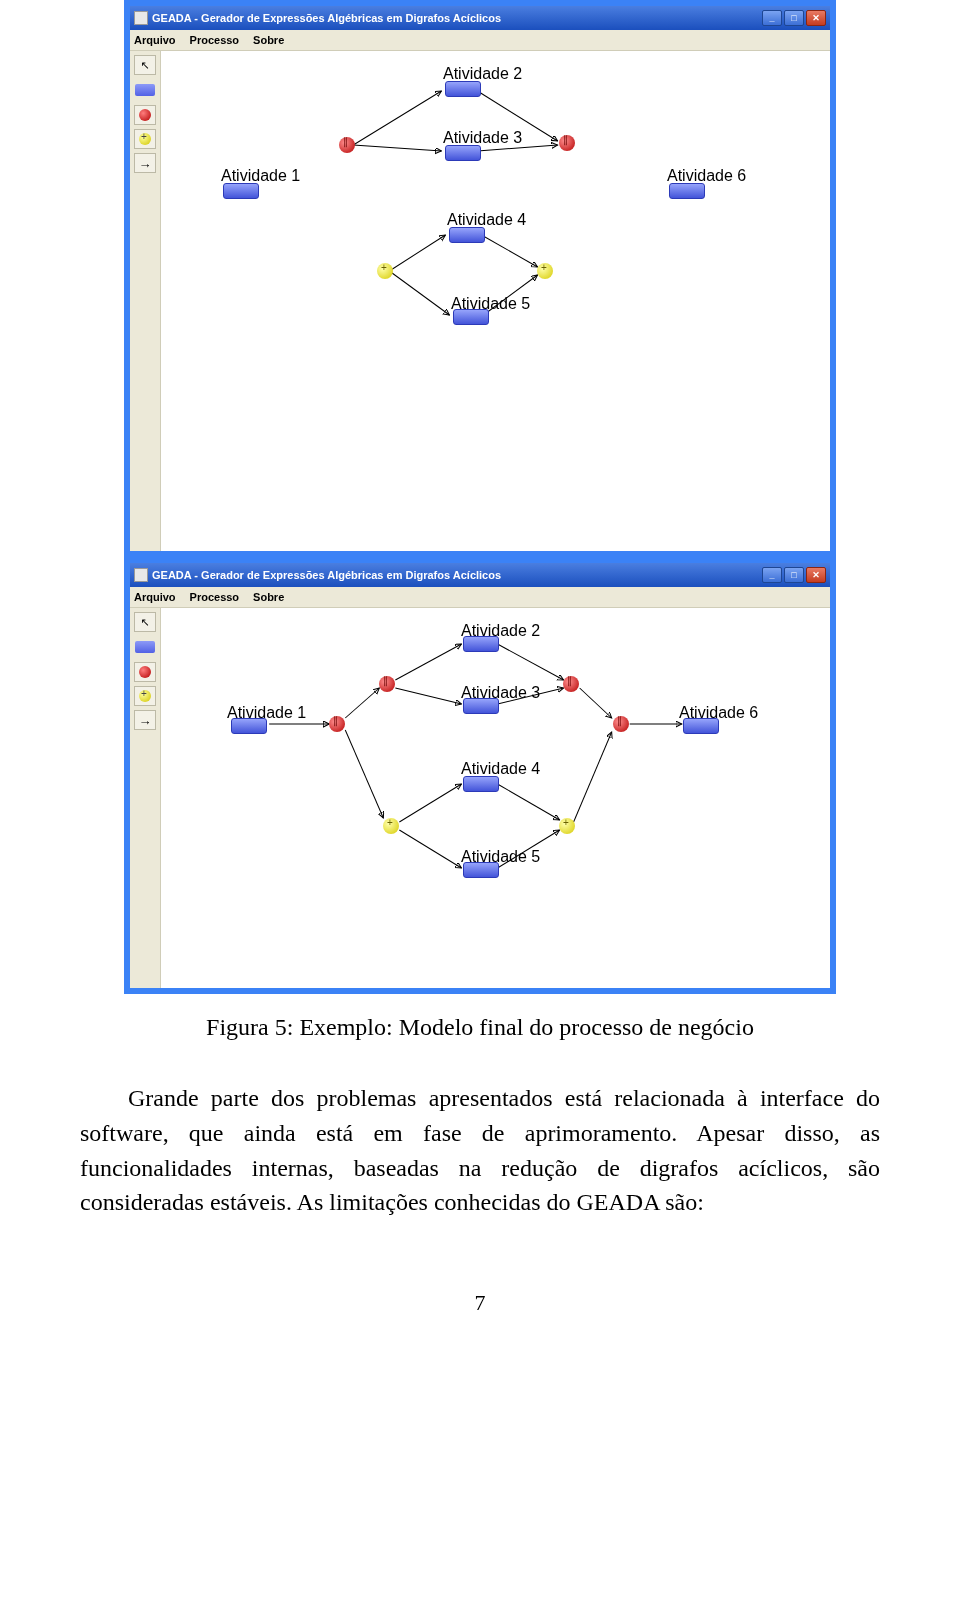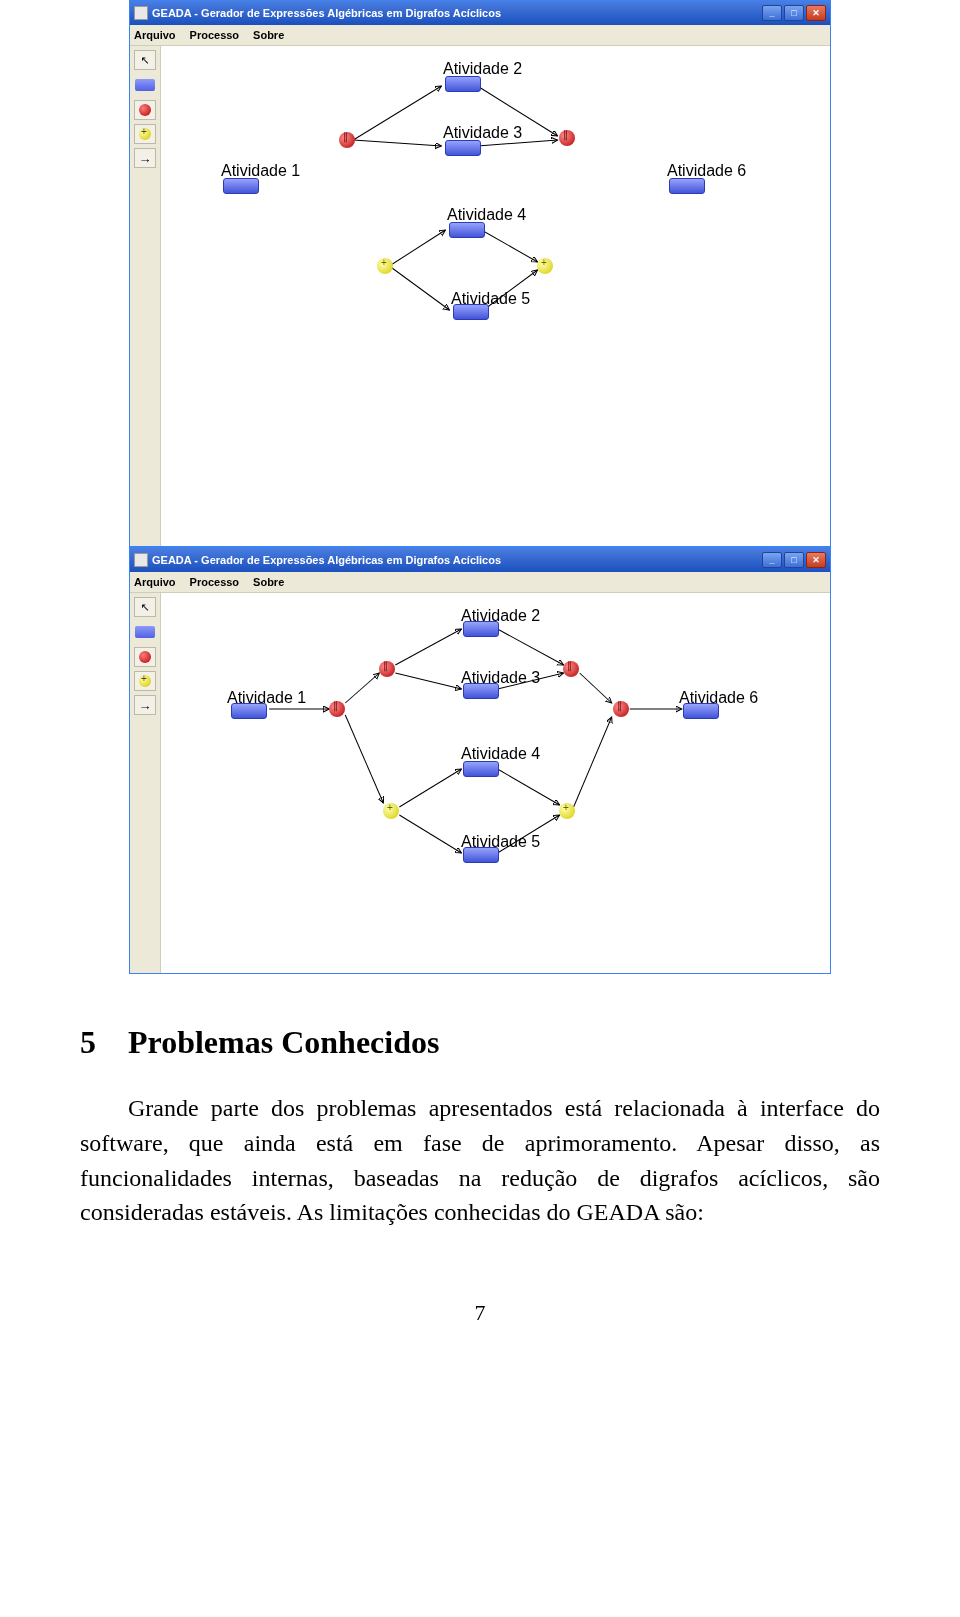--- a/index.html
+++ b/index.html
@@ -36,21 +36,21 @@
   .indent { text-indent: 2em; }
   .page-number {
     text-align: center;
     font-size: 22px;
     margin-top: 70px;
   }
 
   
   .geada-window {
     width: 700px;
-    border: 1px solid #3b82f6;
+    border: 6px solid #3b82f6;
     background: #f6f5f3;
     font-family: "Tahoma", "Arial", sans-serif;
     font-size: 11px;
   }
   .titlebar {
     height: 24px;
     background: linear-gradient(#4a7ee0, #1b4fbd);
     display:flex;
     align-items:center;
     padding: 0 4px;
@@ -307,23 +307,20 @@
           <div class="act-box" style="left:302px; top:254px;"></div>
           <div class="orb yellow" style="left:398px; top:210px;"></div>
 
           <div class="orb red" style="left:452px; top:108px;"></div>
 
           <span class="nlabel" style="left:518px; top:96px;">Atividade 6</span>
           <div class="act-box" style="left:522px; top:110px;"></div>
         </div>
       </div>
     </div>
+    <div class="caption">Figura 5: Exemplo: Modelo final do processo de negócio</div>
   </div>
 
-  <div class="section-heading">
-    <span class="num">5</span>
-    <span>Problemas Conhecidos</span>
-  </div>
 
   <p class="body-text indent">Grande parte dos problemas apresentados está relacionada à interface do software, que ainda está em fase de aprimoramento. Apesar disso, as funcionalidades internas, baseadas na redução de digrafos acíclicos, são consideradas estáveis. As limitações conhecidas do GEADA são:</p>
 
   <div class="page-number">7</div>
 </div>
 
 </body></html>

